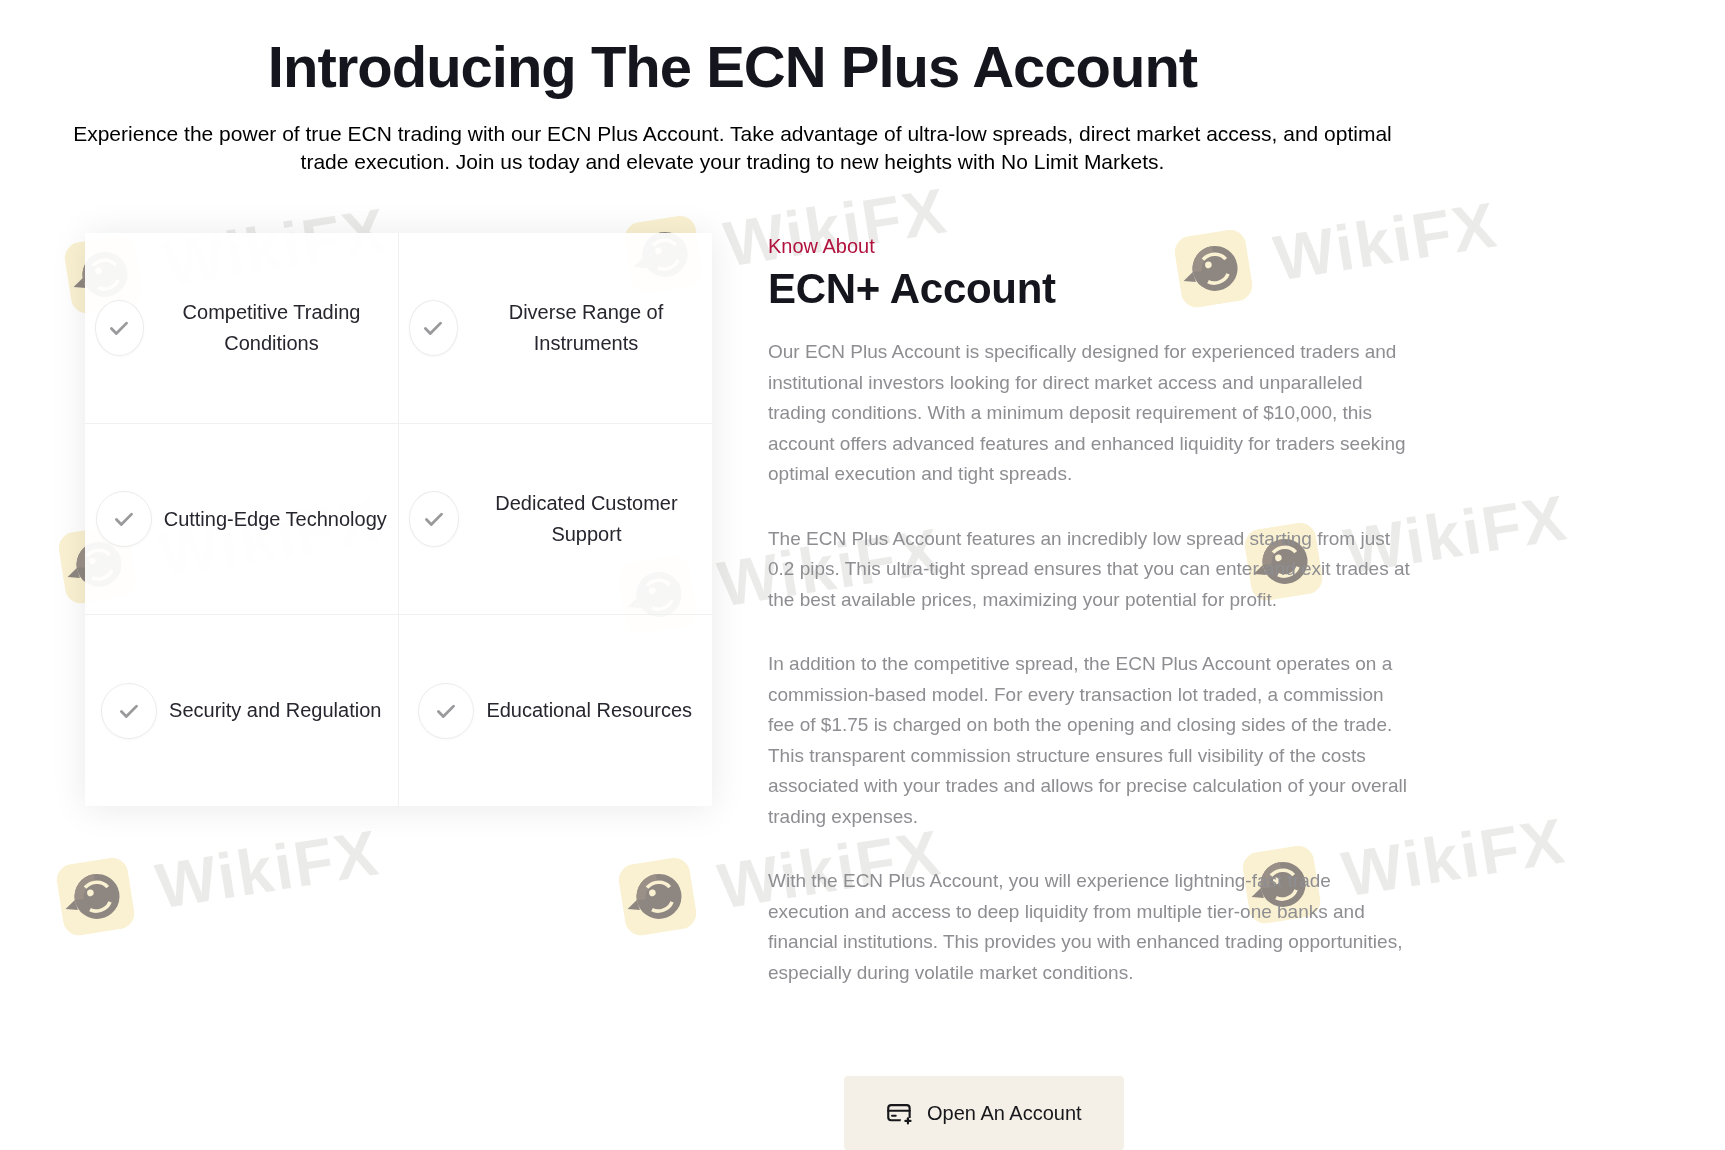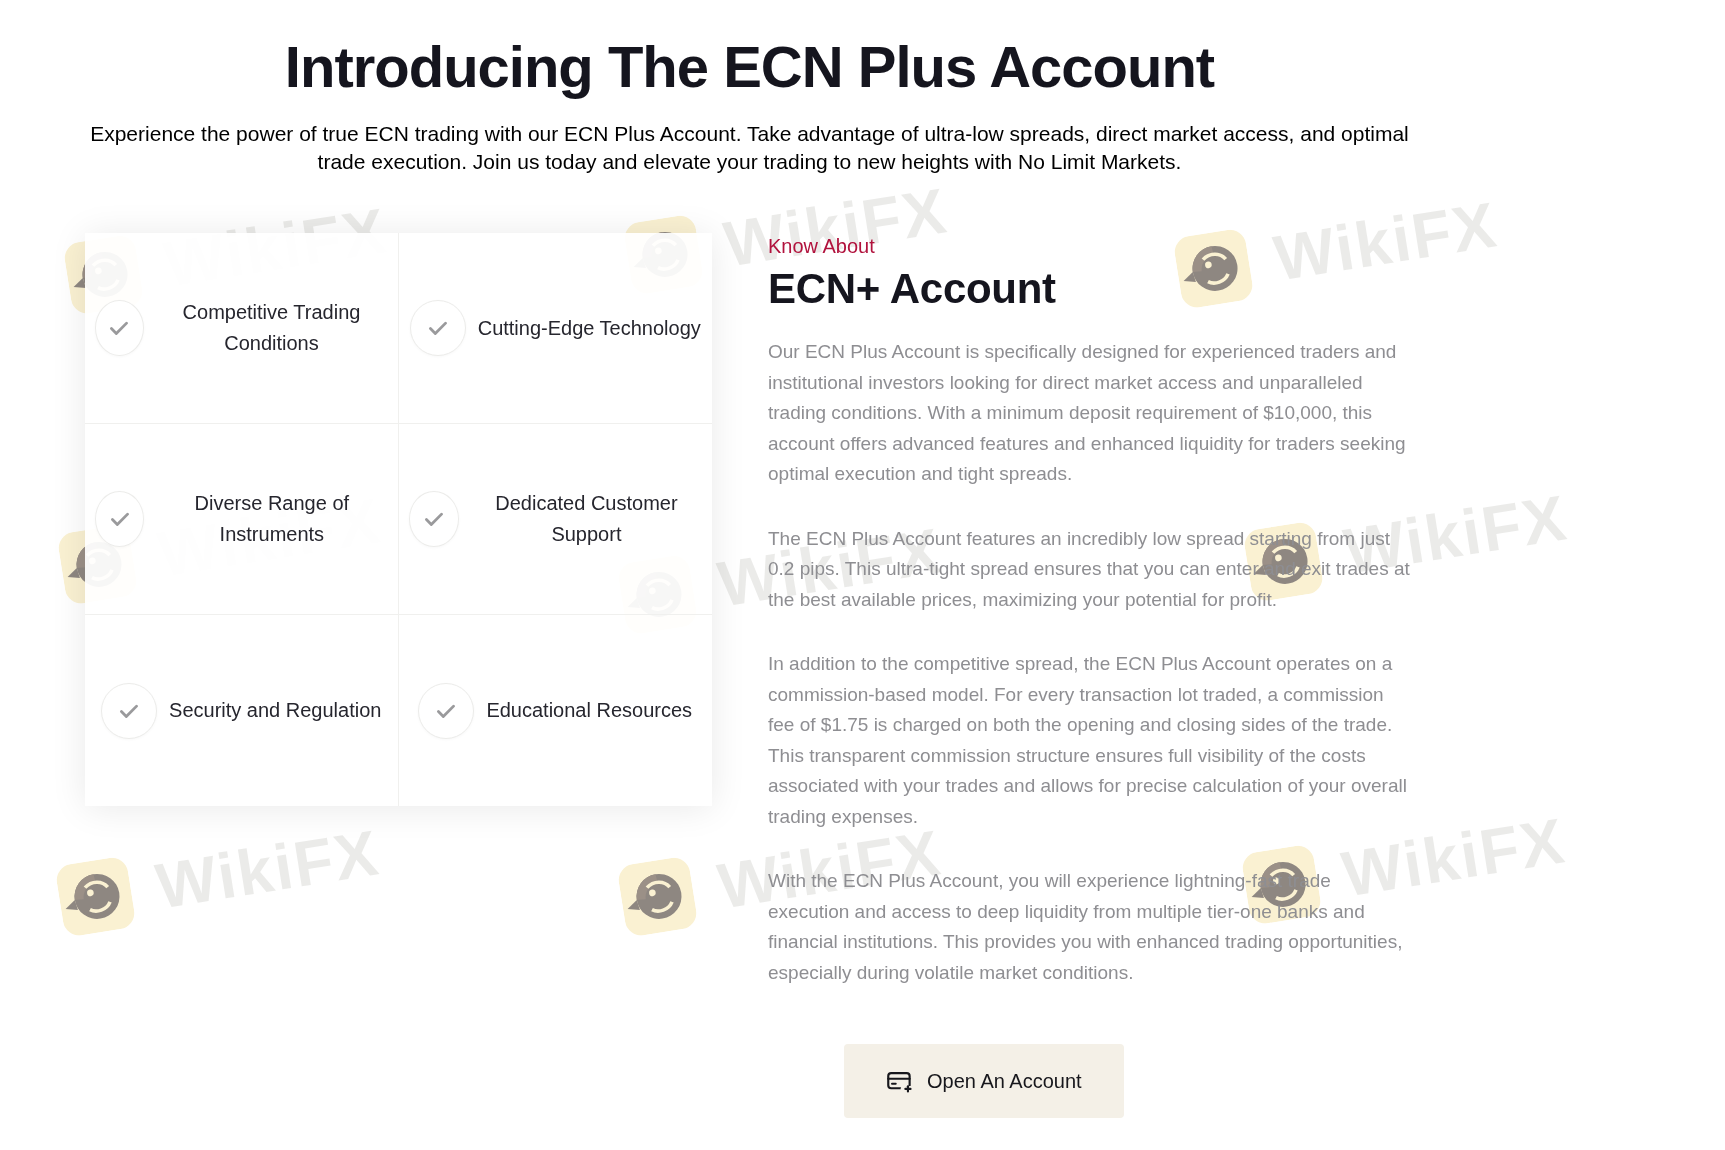--- a/index.html
+++ b/index.html
@@ -36,21 +36,21 @@
   .w6 { left:1246px; top:505px; }
   .w7 { left:58px;   top:840px; }
   .w8 { left:620px;  top:840px; }
   .w9 { left:1244px; top:828px; }
 
   
   .content { position:relative; z-index:1; }
 
   .hero {
     position:absolute;
-    left:86px; top:34px;
+    left:69px; top:34px;
     width:1327px;
     text-align:center;
   }
   .hero h1 {
     font-size:58px;
     line-height:66px;
     font-weight:700;
     letter-spacing:-1px;
     color:#15151e;
   }
@@ -131,21 +131,21 @@
   }
   .about p {
     margin-top:34px;
     font-size:19px;
     line-height:30.5px;
     color:#8e8e92;
   }
   .about p.first { margin-top:26px; }
 
   .cta {
-    margin-top:56px;
+    margin-top:88px;
     margin-left:76px;
     display:inline-flex;
     align-items:center;
     gap:14px;
     height:74px;
     padding:0 42px;
     background:#f4f0e7;
     border:none;
     border-radius:4px;
     font-family:"Liberation Sans", sans-serif;
@@ -289,30 +289,30 @@
         </div>
         <div class="cell-label">Competitive Trading Conditions</div>
       </div>
 
       <div class="cell">
         <div class="check-circle">
           <svg viewBox="0 0 24 24">
               <path d="M5 12.5l4.5 4.5L19 7.5" stroke="#9a9a9c" stroke-width="2.6" fill="none" stroke-linecap="round" stroke-linejoin="round"></path>
             </svg>
         </div>
+        <div class="cell-label">Diverse Range of Instruments</div>
+      </div>
+
+      <div class="cell">
+        <div class="check-circle">
+          <svg viewBox="0 0 24 24">
+              <path d="M5 12.5l4.5 4.5L19 7.5" stroke="#9a9a9c" stroke-width="2.6" fill="none" stroke-linecap="round" stroke-linejoin="round"></path>
+            </svg>
+        </div>
         <div class="cell-label">Cutting-Edge Technology</div>
-      </div>
-
-      <div class="cell">
-        <div class="check-circle">
-          <svg viewBox="0 0 24 24">
-              <path d="M5 12.5l4.5 4.5L19 7.5" stroke="#9a9a9c" stroke-width="2.6" fill="none" stroke-linecap="round" stroke-linejoin="round"></path>
-            </svg>
-        </div>
-        <div class="cell-label">Diverse Range of Instruments</div>
       </div>
 
       <div class="cell">
         <div class="check-circle">
           <svg viewBox="0 0 24 24">
               <path d="M5 12.5l4.5 4.5L19 7.5" stroke="#9a9a9c" stroke-width="2.6" fill="none" stroke-linecap="round" stroke-linejoin="round"></path>
             </svg>
         </div>
         <div class="cell-label">Dedicated Customer Support</div>
       </div>

